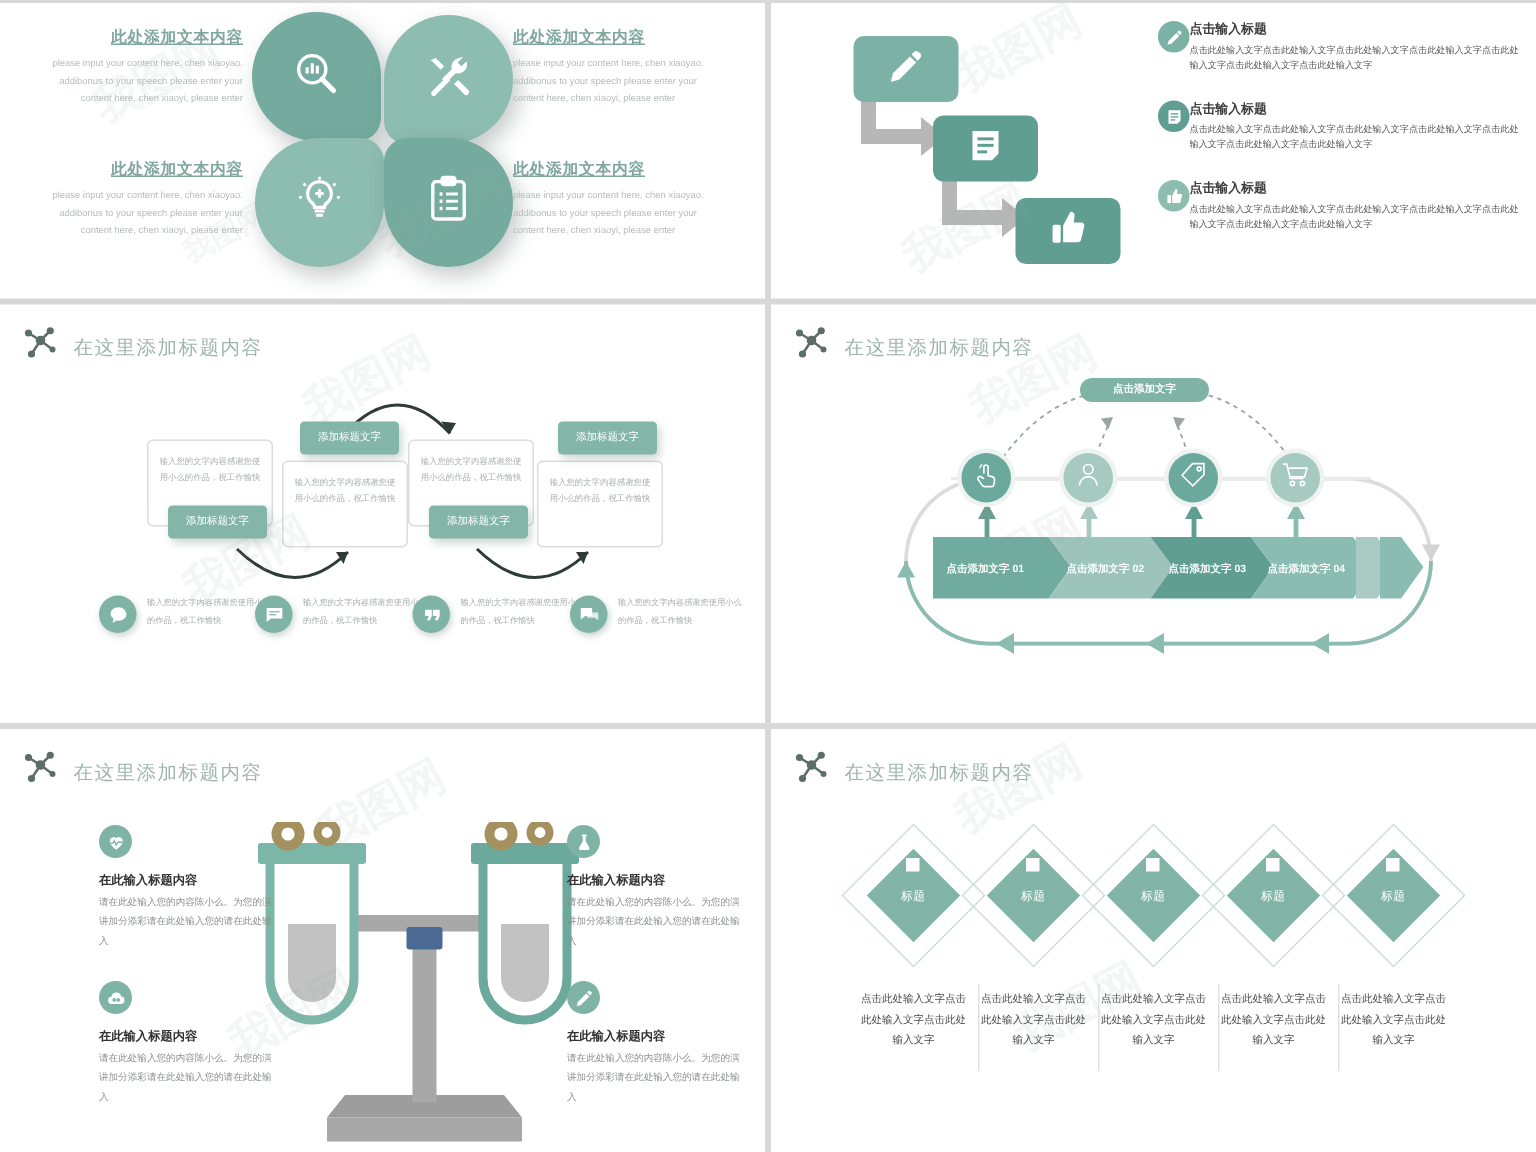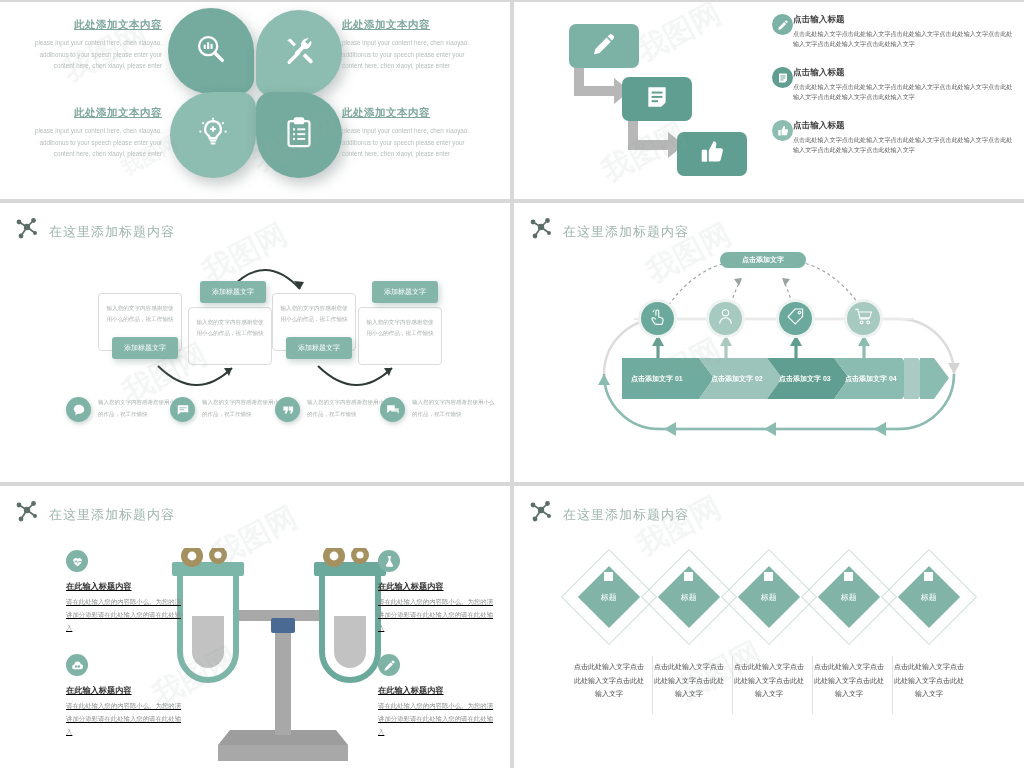--- a/index.html
+++ b/index.html
@@ -114,21 +114,21 @@
     text-align: center; line-height: 16px; z-index: 6;
   }
   .nodec { position: absolute; width: 33px; height: 33px; border-radius: 50%;
            display: flex; align-items: center; justify-content: center; z-index: 6;
            box-shadow: 0 0 0 3px #eef3f2; }
   .nodec svg { width: 19px; height: 19px; fill: none; stroke: #fff; stroke-width: 1.4; }
   .chev-label { position: absolute; color: #fff; font-size: 7px; font-weight: bold;
                 z-index: 7; white-space: nowrap; }
 
   
-  .s5-blk { position: absolute; width: 120px; z-index: 6; text-decoration: underline; }
+  .s5-blk { position: absolute; width: 120px; z-index: 6; }
   .s5-ic { width: 22px; height: 22px; border-radius: 50%; background: #7fb3a6;
            display: flex; align-items: center; justify-content: center; margin-bottom: 9px; }
   .s5-ic svg { width: 13px; height: 13px; fill: #fff; }
   .s5-blk h5 { font-size: 8.2px; color: #333; font-weight: bold; margin-bottom: 4px; }
   .s5-blk p { font-size: 6.4px; color: #8d918f; line-height: 2.0; }
 
   
   .dia-row { position: absolute; left: 52px; top: 68px; width: 408px; height: 90px; }
   .dia-unit { position: absolute; width: 86px; height: 86px; }
   .dia-out {

